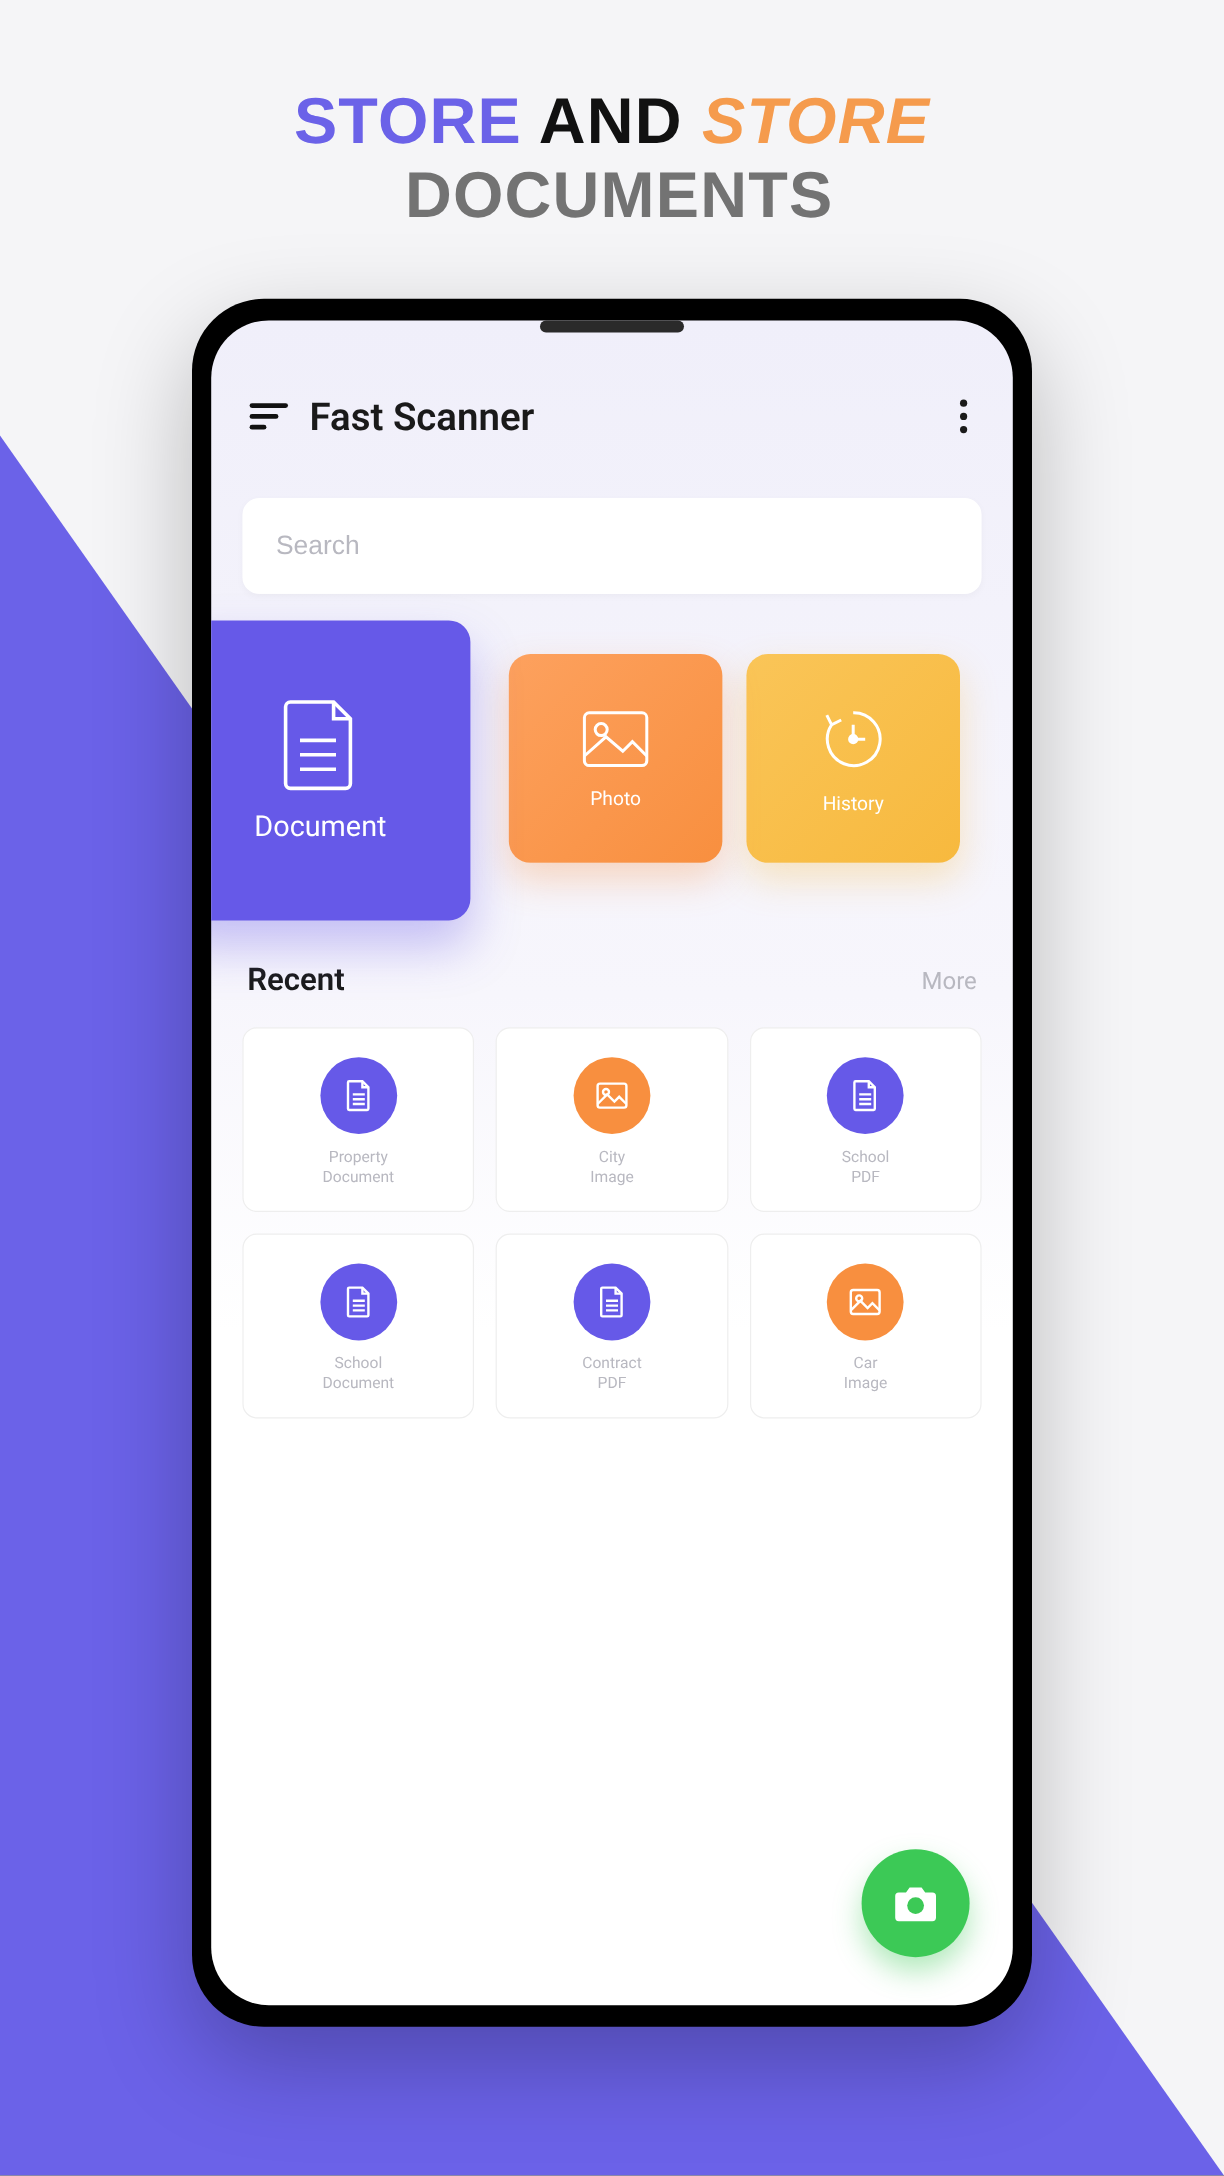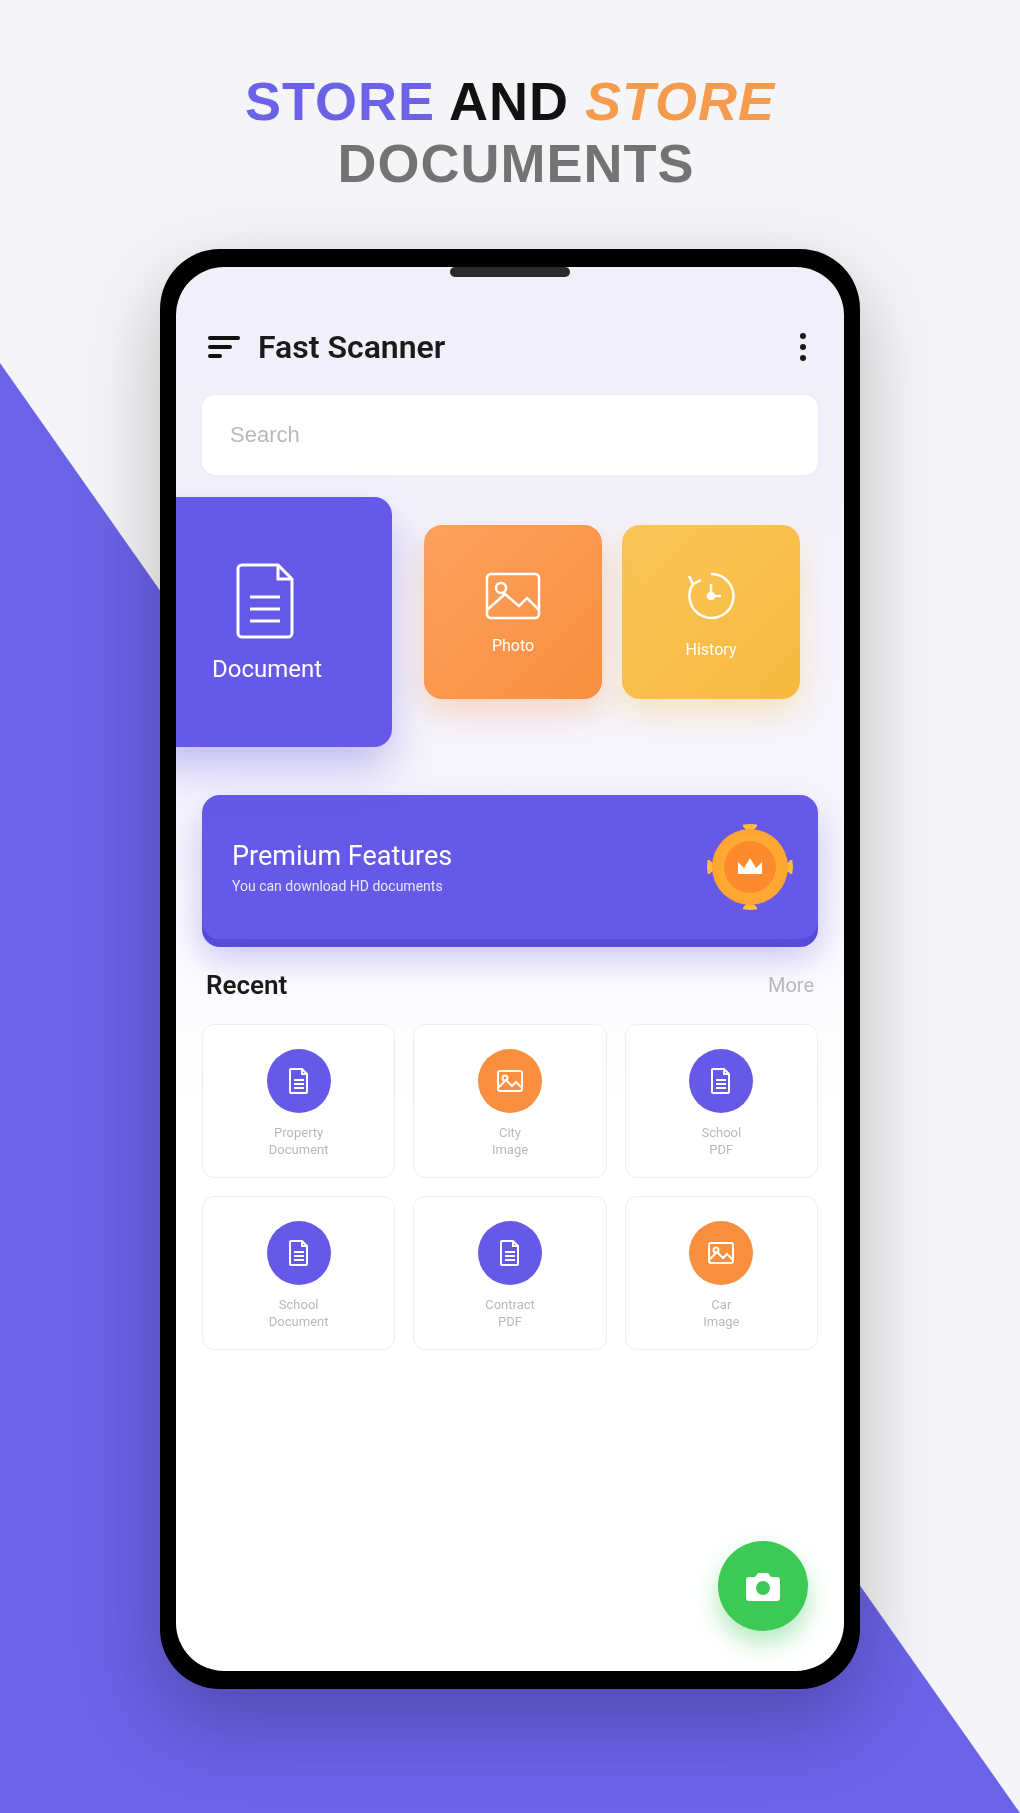--- a/index.html
+++ b/index.html
@@ -81,21 +81,21 @@
 }
 .menu-icon span { height: 4px; background: #111; border-radius: 2px; }
 .menu-icon span:nth-child(1){ width: 32px; }
 .menu-icon span:nth-child(2){ width: 24px; }
 .menu-icon span:nth-child(3){ width: 14px; }
 .app-title { font-size: 32px; font-weight: 600; color: #1a1a1a; flex: 1; }
 .more-icon { display: flex; flex-direction: column; gap: 5px; padding: 6px; }
 .more-icon span { width: 6px; height: 6px; background: #1a1a1a; border-radius: 50%; }
 
 .search-box {
-  margin-top: 28px;
+  margin-top: 48px;
   background: #fff;
   border-radius: 14px;
   height: 80px;
   display: flex;
   align-items: center;
   padding: 0 28px;
   box-shadow: 0 2px 6px rgba(0,0,0,0.03);
   justify-content: center;
 }
 .search-box input {
@@ -304,35 +304,20 @@
       <div class="cat-card cat-photo">
         <svg width="60" height="52" viewBox="0 0 60 52" fill="none" stroke="#fff" stroke-width="2.5">
           <rect x="4" y="4" width="52" height="44" rx="4"></rect>
           <circle cx="18" cy="18" r="5"></circle>
           <path d="M4 40 L22 24 L36 36 L44 28 L56 40"></path>
         </svg>
         <div class="label-sm">Photo</div>
       </div>
     </div>
 
-    <div class="premium">
-      <div class="text">
-        <div class="title">Premium Features</div>
-        <div class="sub">You can download HD documents</div>
-      </div>
-      <div class="crown-badge">
-        <div class="crown-scal"></div>
-        <div class="crown-outer"></div>
-        <div class="crown-inner">
-          <svg width="28" height="22" viewBox="0 0 28 22" fill="#fff">
-            <path d="M2 18 L2 6 L8 12 L14 2 L20 12 L26 6 L26 18 Z"></path>
-          </svg>
-        </div>
-      </div>
-    </div>
 
     <div class="recent-head">
       <div class="title">Recent</div>
       <div class="more">More</div>
     </div>
 
     <div class="recent-grid">
     <div class="recent-item">
           <div class="recent-circle c-purple">
             <svg width="22" height="28" viewBox="0 0 22 28" fill="none" stroke="#fff" stroke-width="2">

